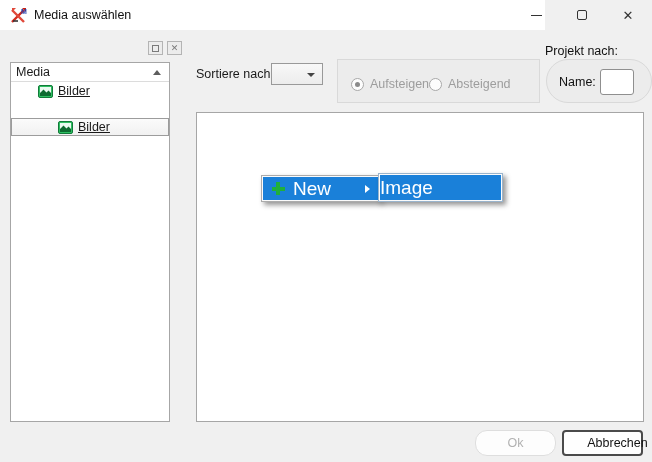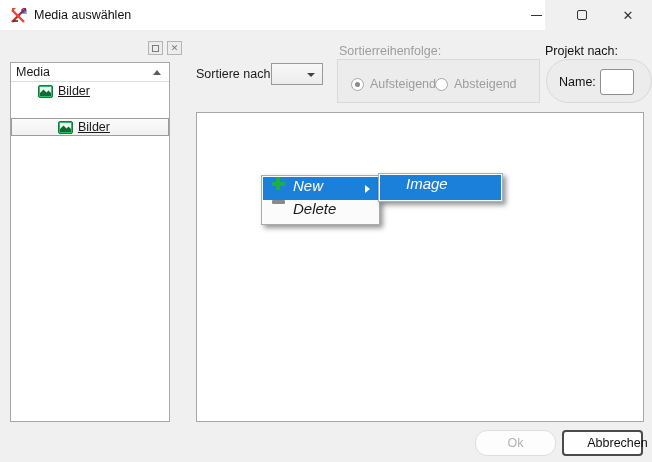--- a/index.html
+++ b/index.html
@@ -43,44 +43,44 @@
     background:linear-gradient(#f8f8f8,#ececec); border:1px solid #999; }
   .combo-arrow { position:absolute; right:7px; top:9px; width:0; height:0;
     border-left:4px solid transparent; border-right:4px solid transparent; border-top:4.5px solid #444; }
   .group-label { position:absolute; top:44px; font-size:12.5px; }
   #sort-order-label { left:339px; color:#9d9d9d; }
   #filter-label { left:545px; color:#111; }
   .group-box { position:absolute; top:59px; height:44px; background:#ececec; border:1px solid #d9d9d9; }
   #sort-order-box { left:337px; width:203px; }
   #filter-box { left:546px; width:106px;border-radius:22px; }
   .radio-opt { position:absolute; top:17px; display:flex; align-items:center; color:#9d9d9d; }
-  #radio-asc { left:13px; } #radio-desc { left:91px;padding-left:6px; }
+  #radio-asc { left:13px; } #radio-desc { left:91px; }
   .radio-circle { width:13px; height:13px; border-radius:50%; border:1px solid #a8a8a8; background:#fdfdfd;
     display:inline-flex; align-items:center; justify-content:center; margin-right:6px; flex:0 0 auto; }
   .radio-dot { width:5px; height:5px; border-radius:50%; background:#8b8b8b; }
   #name-label { position:absolute; left:12px; top:15px; color:#111; }
   #name-input { position:absolute; left:53px; top:9px; width:34px; height:26px; background:#fff;
     border:1px solid #8f8f8f; border-radius:3px; font-size:12.5px; padding:2px 4px; outline:none; }
   
   #content-area { position:absolute; left:196px; top:112px; width:448px; height:310px; background:#fff; border:1px solid #a6a6a6; }
   
   #context-menu { position:absolute; left:261px; top:175px; width:119px; background:#fbfbfb;
     border:1px solid #ababab; box-shadow:3px 3px 5px rgba(0,0,0,0.42); padding:1px; z-index:5; }
-  .menu-item { position:relative; height:23px; display:flex; align-items:flex-start; font-size:15px;font-style:italic; }
+  .menu-item { position:relative; height:23px; display:flex; align-items:center; font-size:19px; }
   .menu-item.hl { background:#1a80d9; color:#fff; }
   .menu-icon-wrap { width:30px; display:flex; align-items:center; justify-content:center; flex:0 0 auto; }
   .plus-icon { position:relative; width:13px; height:13px; display:block; }
   .plus-icon::before { content:""; position:absolute; left:0; top:4.5px; width:13px; height:4px; background:#1faf3c; }
   .plus-icon::after { content:""; position:absolute; left:4.5px; top:0; width:4px; height:13px; background:#1faf3c; }
   .minus-icon { width:13px; height:3.5px; background:#8a8a8a; border-radius:1px; display:block; }
   .submenu-arrow { position:absolute; right:8px; top:7.5px; width:0; height:0;
     border-top:4px solid transparent; border-bottom:4px solid transparent; border-left:5px solid #fff; }
   #submenu { position:absolute; left:378px; top:173px; width:125px; background:#fbfbfb;
     border:1px solid #9ab4cc; box-shadow:3px 3px 5px rgba(0,0,0,0.42); padding:1px; z-index:6; }
-  #submenu .menu-item { height:25px; padding-left:26px; }
+  #submenu .menu-item { height:25px; }
   
   .footer-btn { position:absolute; top:430px; width:81px; height:26px; border-radius:12px;
     display:flex; align-items:center; justify-content:center; font-size:12.5px; }
   #ok-button { left:475px; background:#fdfdfd; border:1px solid #dedede; color:#b2b2b2; }
   #cancel-button { left:562px; background:#fefefe; border:2px solid #4a4a4a; border-radius:4px; color:#111;padding-left:30px; }
 </style>
 </head>
 <body>
 
 <div id="window">
@@ -138,21 +138,20 @@
       <span class="tree-label">Bilder</span>
     </div>
   </div>
 
   <span id="sort-by-label">Sortiere nach:</span>
   <div id="sort-by-combo">
     <span></span>
     <span class="combo-arrow"></span>
   </div>
 
-  <span class="group-label" id="sort-order-label">Sortierreihenfolge:</span>
   <div class="group-box" id="sort-order-box">
     <div class="radio-opt" id="radio-asc">
       <span class="radio-circle">
           <span class="radio-dot"></span>
         </span>
       <span>Aufsteigend</span>
     </div>
     <div class="radio-opt" id="radio-desc">
       <span class="radio-circle"></span>
       <span>Absteigend</span>
@@ -168,26 +167,20 @@
   <div id="content-area"></div>
 
   <div id="context-menu">
     <div class="menu-item hl">
       <span class="menu-icon-wrap">
           <span class="plus-icon"></span>
         </span>
       <span>New</span>
       <span class="submenu-arrow"></span>
     </div>
-    <div class="menu-item">
-      <span class="menu-icon-wrap">
-          <span class="minus-icon"></span>
-        </span>
-      <span>Delete</span>
-    </div>
   </div>
 
   <div id="submenu">
     <div class="menu-item hl">
       <span>Image</span>
     </div>
   </div>
 
   <div class="footer-btn" id="ok-button">
     <span>Ok</span>

